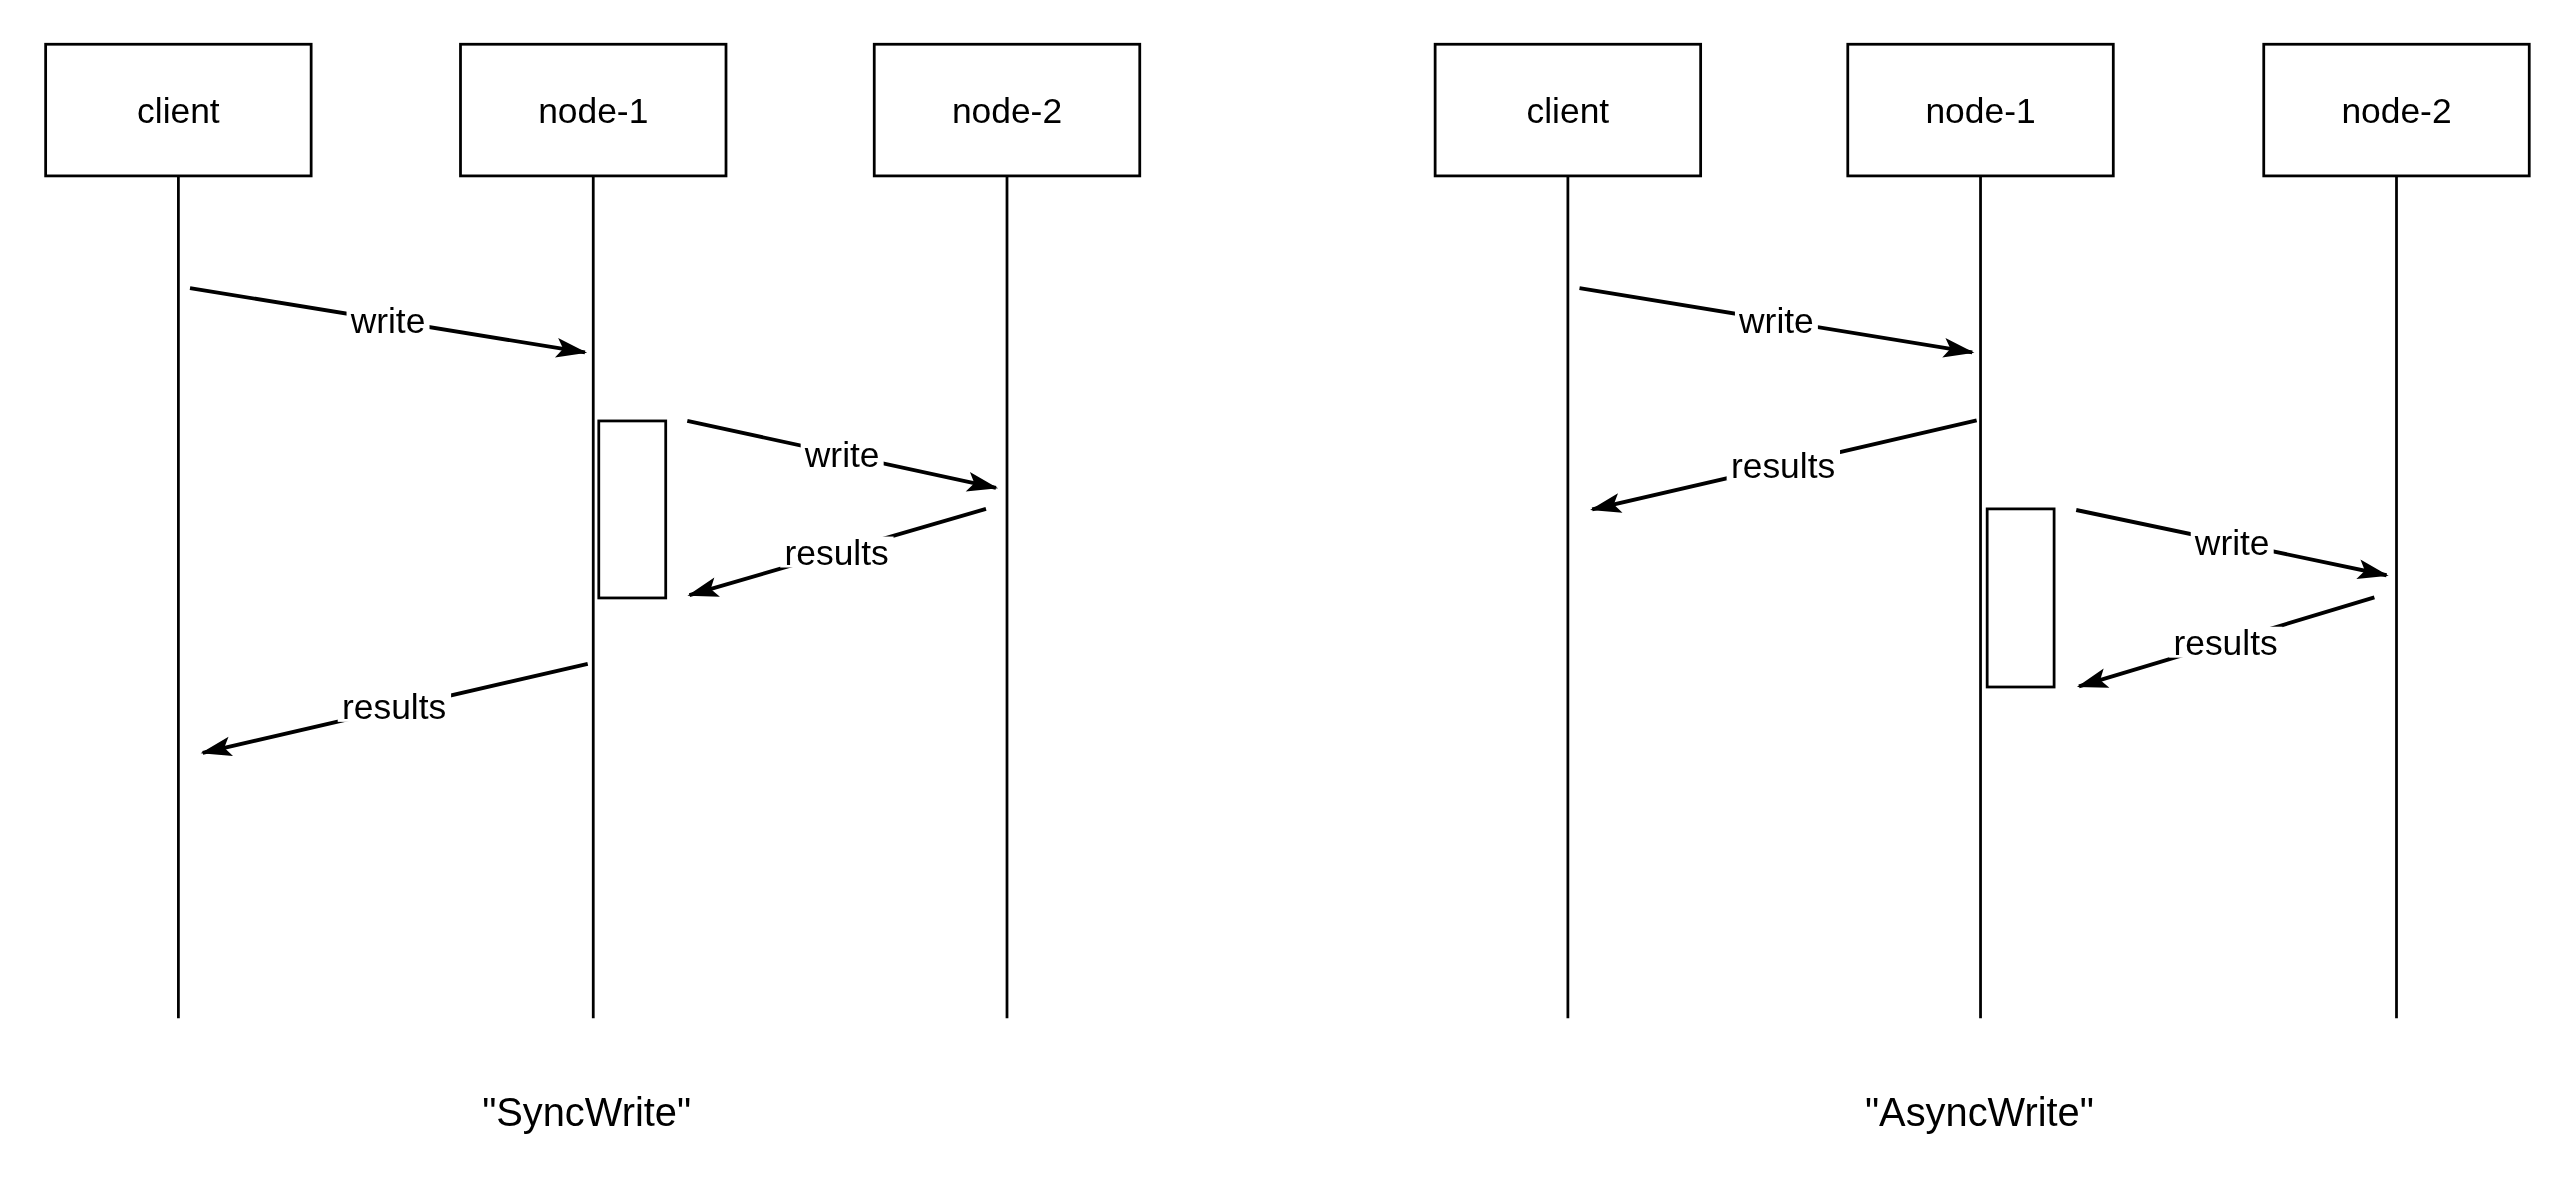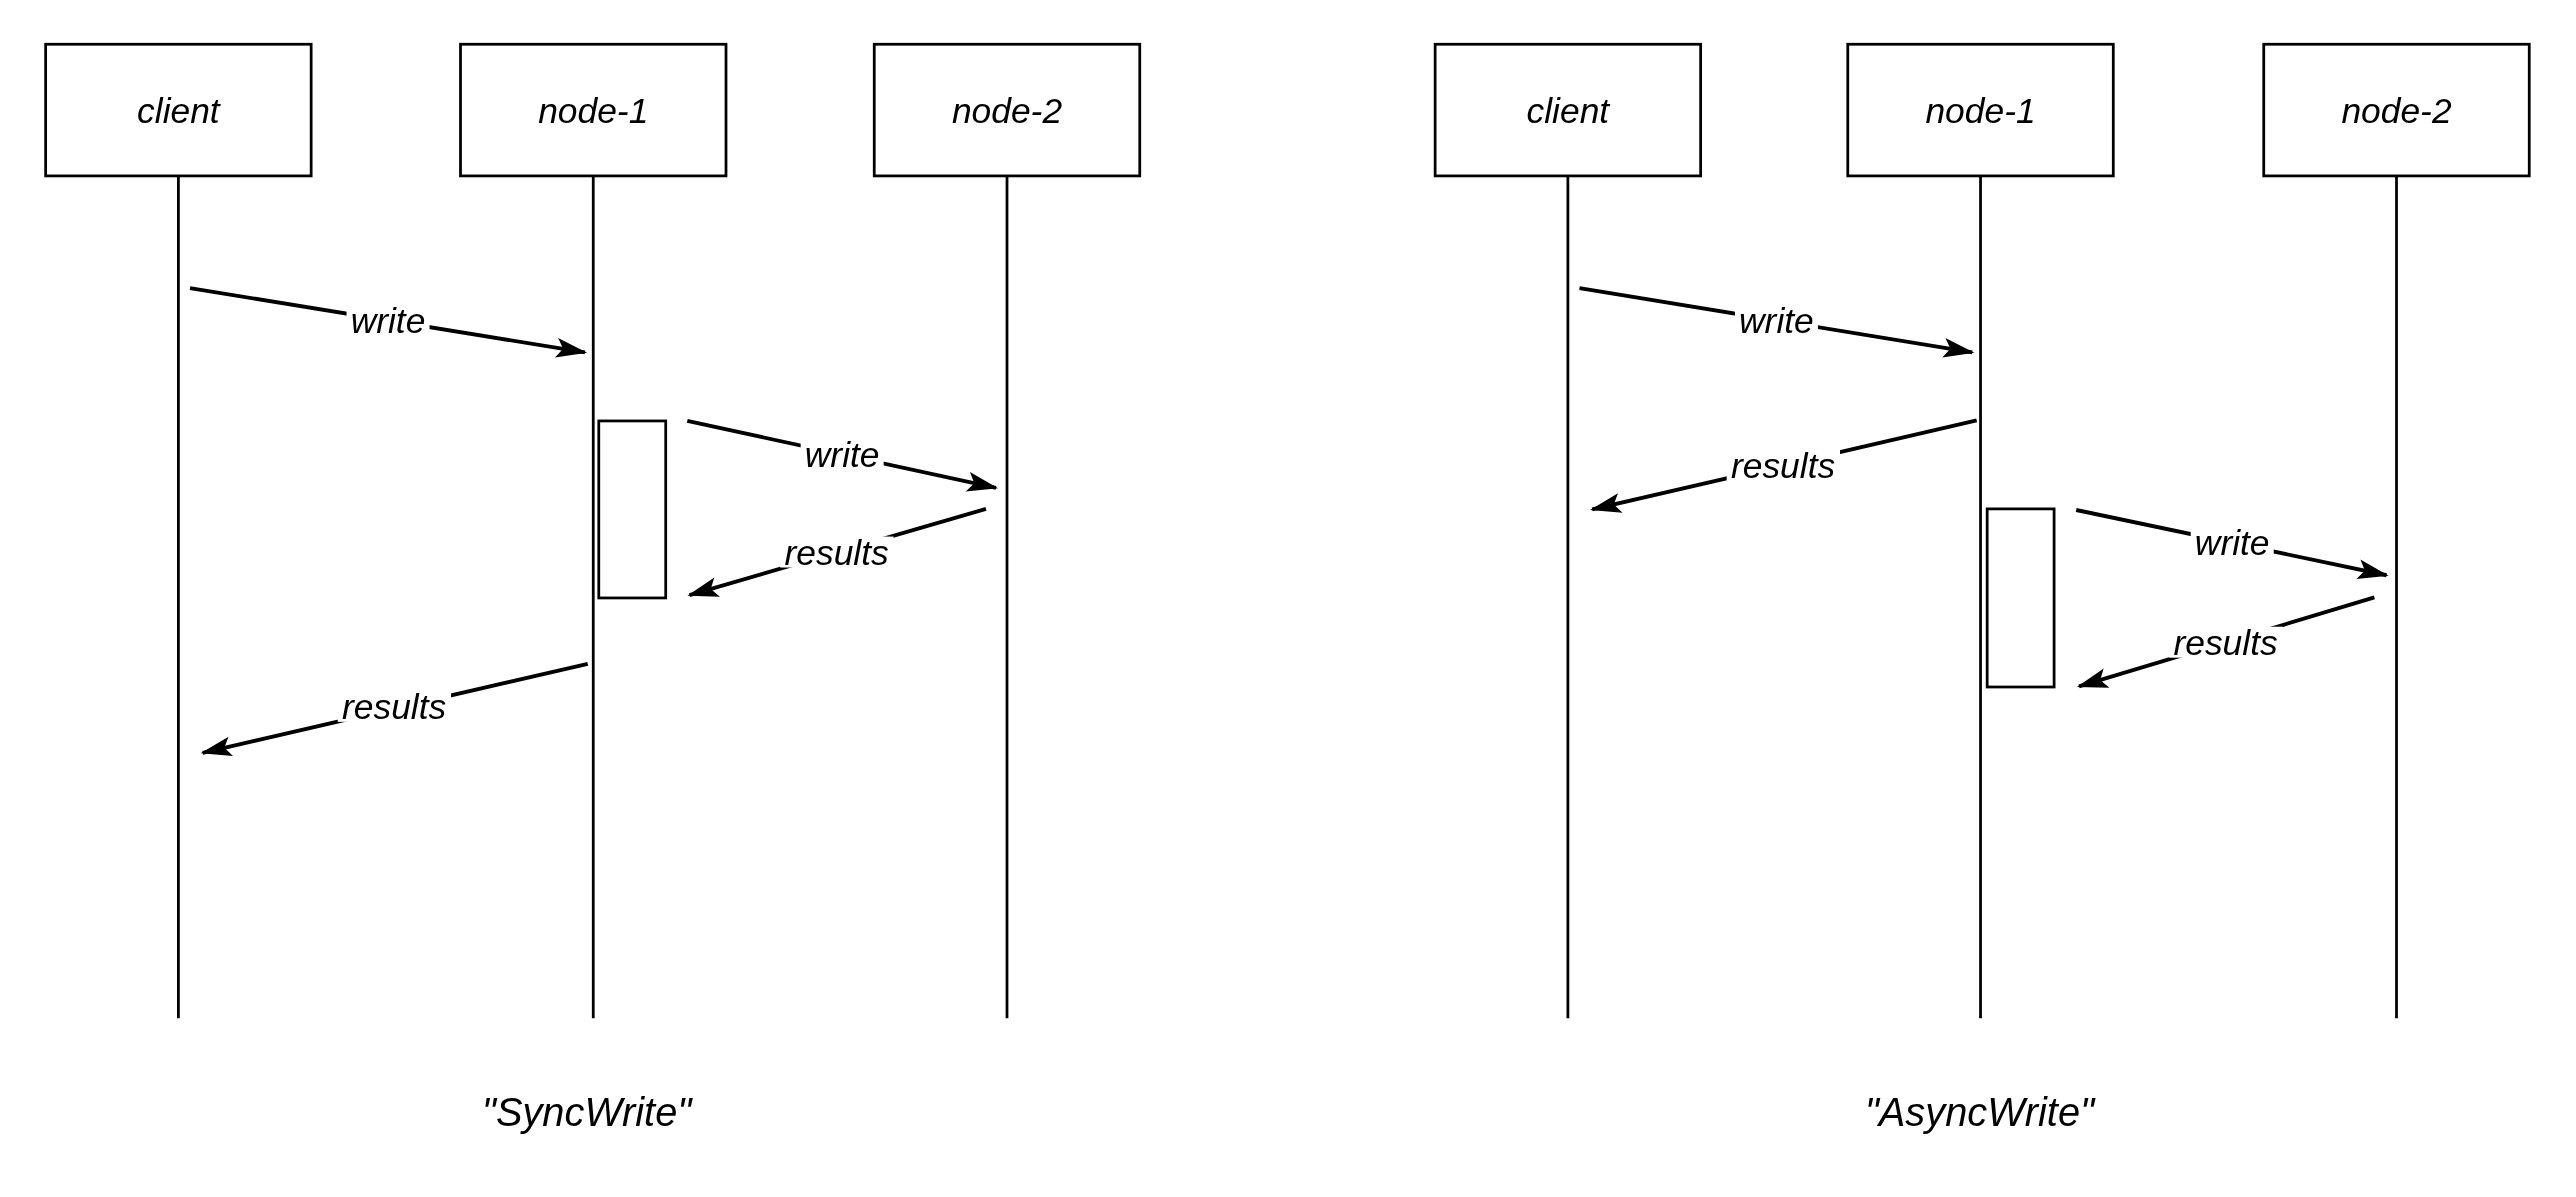--- a/index.html
+++ b/index.html
@@ -8,21 +8,20 @@
     width: 2576px;
     height: 1197px;
     background: #ffffff;
     font-family: "Liberation Sans", sans-serif;
   }
   .canvas {
     position: absolute;
     left: 0; top: 0;
     width: 2492px;
     height: 1197px;
-    font-style: italic;
   }
   svg { display: block; }
   .actor-box   { fill: #ffffff; stroke: #000000; stroke-width: 5; }
   .lifeline    { stroke: #000000; stroke-width: 5; }
   .activation  { fill: #ffffff; stroke: #000000; stroke-width: 5; }
   .msg-line    { stroke: #000000; stroke-width: 7; fill: none; }
   .label-bg    { fill: #ffffff; stroke: none; }
   .actor-label { font-size: 64px; fill: #000000; text-anchor: middle; }
   .msg-label   { font-size: 64px; fill: #000000; text-anchor: middle; }
   .caption     { font-size: 72px; fill: #000000; text-anchor: middle; }

